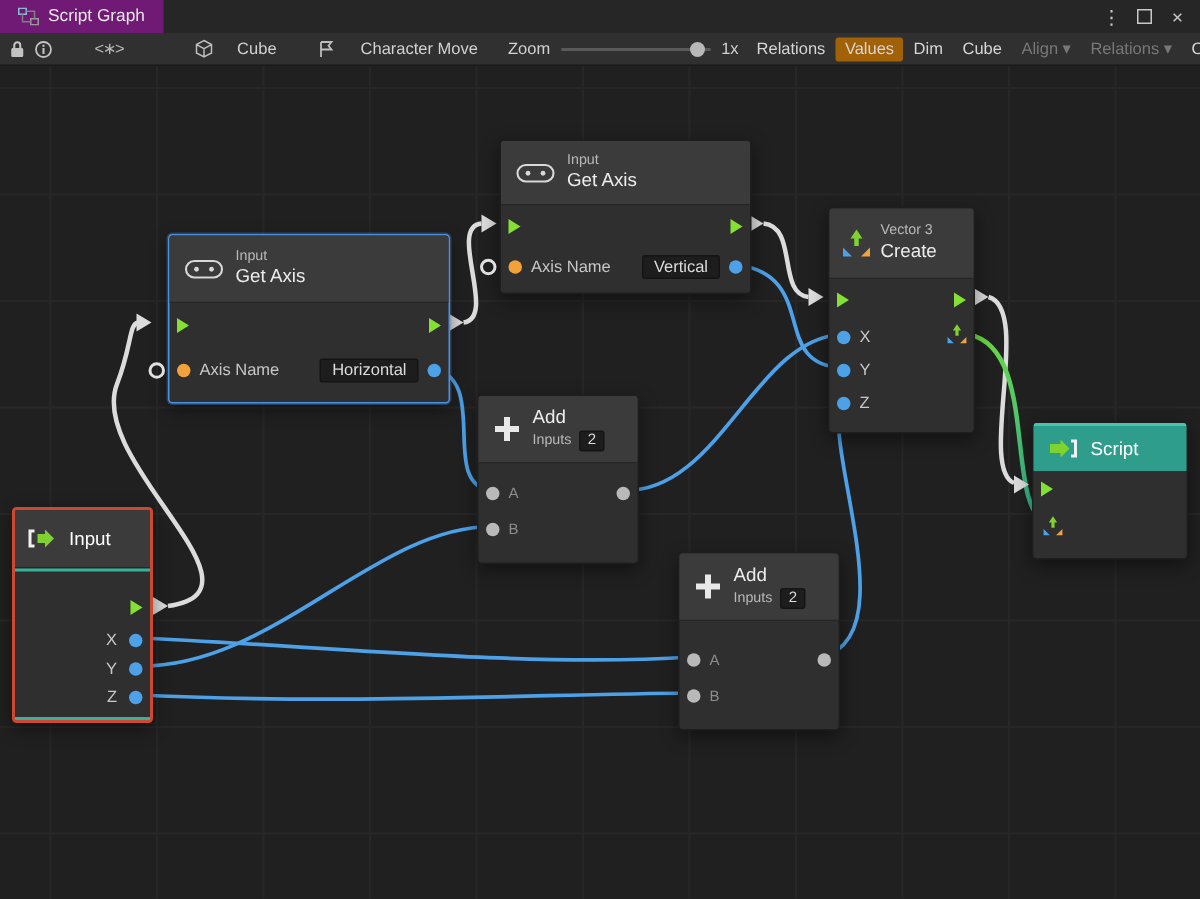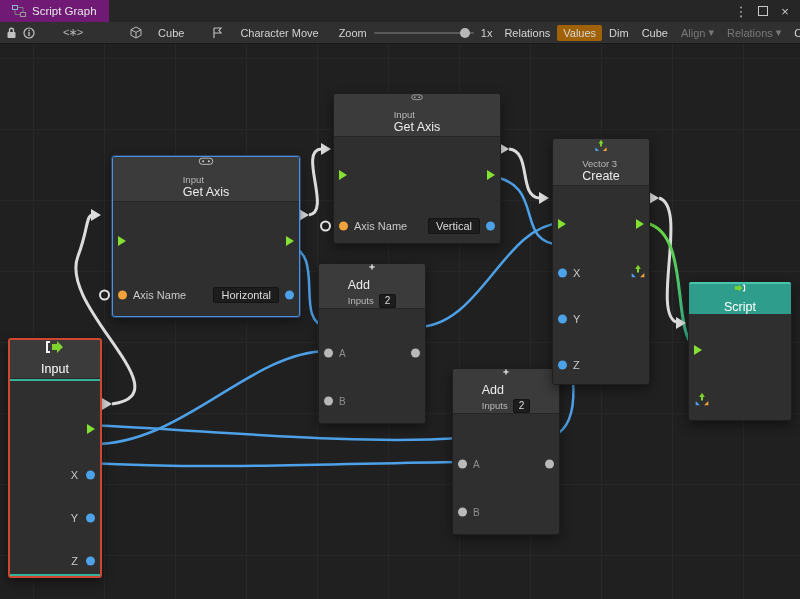--- a/index.html
+++ b/index.html
@@ -52,27 +52,27 @@
   .wires path{fill:none;}
   
   .node{
     position:absolute;z-index:2;background:#2f2f2f;
     border:1px solid #1e1e1e;border-radius:3px;
     box-shadow:0 4px 12px rgba(0,0,0,.45);
   }
   .node.sel{border:1px solid #4c90e0;box-shadow:0 0 0 1px rgba(76,144,224,.35),0 4px 12px rgba(0,0,0,.45);}
   .node.err{border:2px solid #cf4631;}
   .nhead{background:#3b3b3b;display:flex;align-items:center;gap:8px;padding:0 10px;
-    border-bottom:1px solid #262626;border-radius:2px 2px 0 0;flex-direction:column;}
+    border-bottom:1px solid #262626;border-radius:2px 2px 0 0;}
   .nhead.teal{background:#2f9d8c;border-top:2px solid #46c5ac;border-bottom:none;}
   .hcol{display:flex;flex-direction:column;justify-content:center;line-height:1.25;}
   .hsub{font-size:9.5px;color:#b8b8b8;}
   .httl{font-size:12.5px;color:#ececec;}
   .httl.w{color:#fff;}
-  .nrow{position:relative;display:flex;align-items:center;margin-top:24px;}
+  .nrow{position:relative;display:flex;align-items:center;}
   .port{position:absolute;top:50%;transform:translateY(-50%);}
   .p-l{left:5px;} .p-r{right:5px;}
   .dot{width:9px;height:9px;border-radius:50%;}
   .dot.blue{background:#4da1e8;} .dot.orange{background:#f2a23b;} .dot.gray{background:#b9b9b9;}
   .tri{width:0;height:0;border-top:5px solid transparent;border-bottom:5px solid transparent;border-left:8px solid #84e033;}
   .ring{position:absolute;top:50%;transform:translateY(-50%);left:-14px;width:7px;height:7px;border:2px solid #e0e0e0;border-radius:50%;background:transparent;}
   .plabel{margin-left:20px;font-size:11px;color:#c8c8c8;}
   .plabel-dim{margin-left:20px;font-size:10px;color:#8d8d8d;}
   .plabel-r{margin-left:auto;margin-right:22px;font-size:11px;color:#c8c8c8;}
   .field{background:#1d1d1d;border:1px solid #141414;color:#dcdcdc;font-size:11px;

